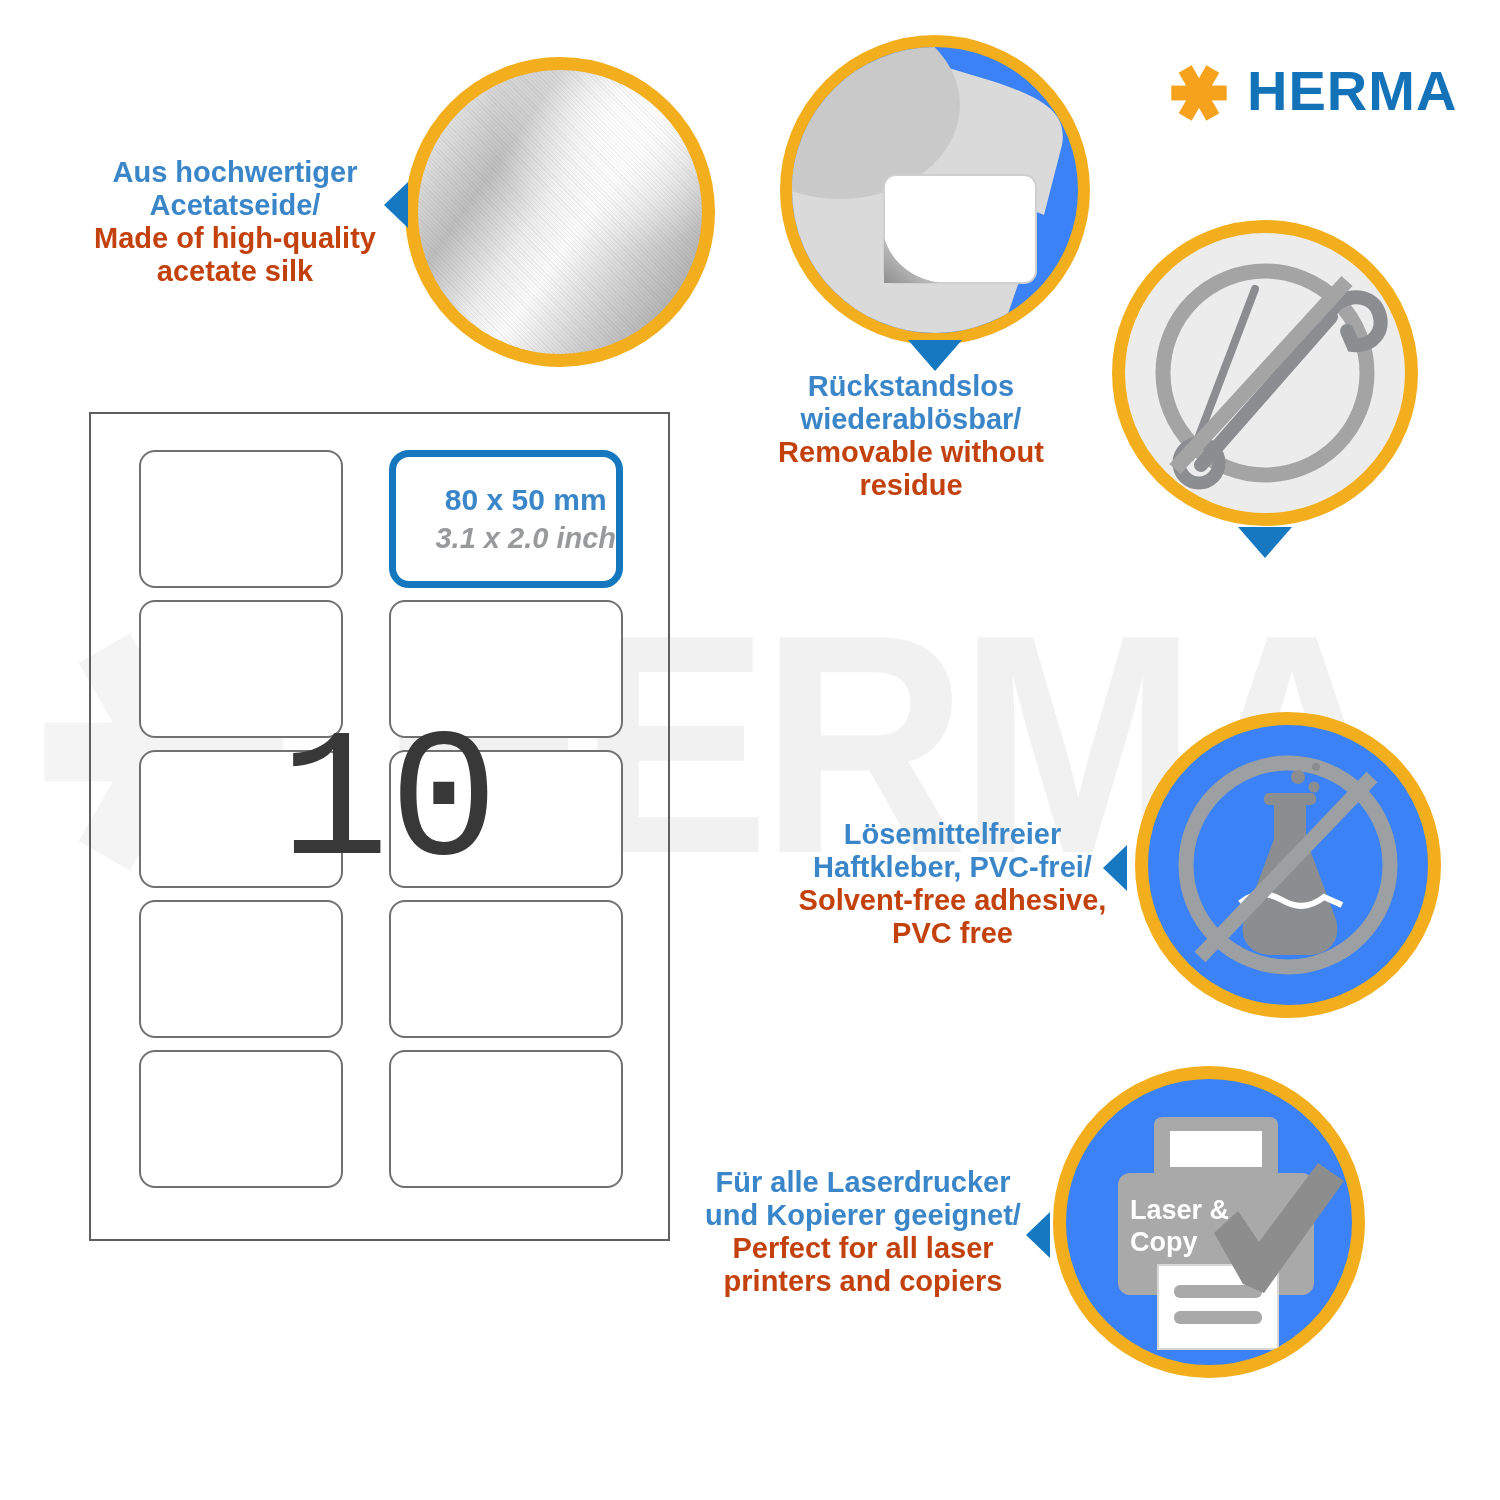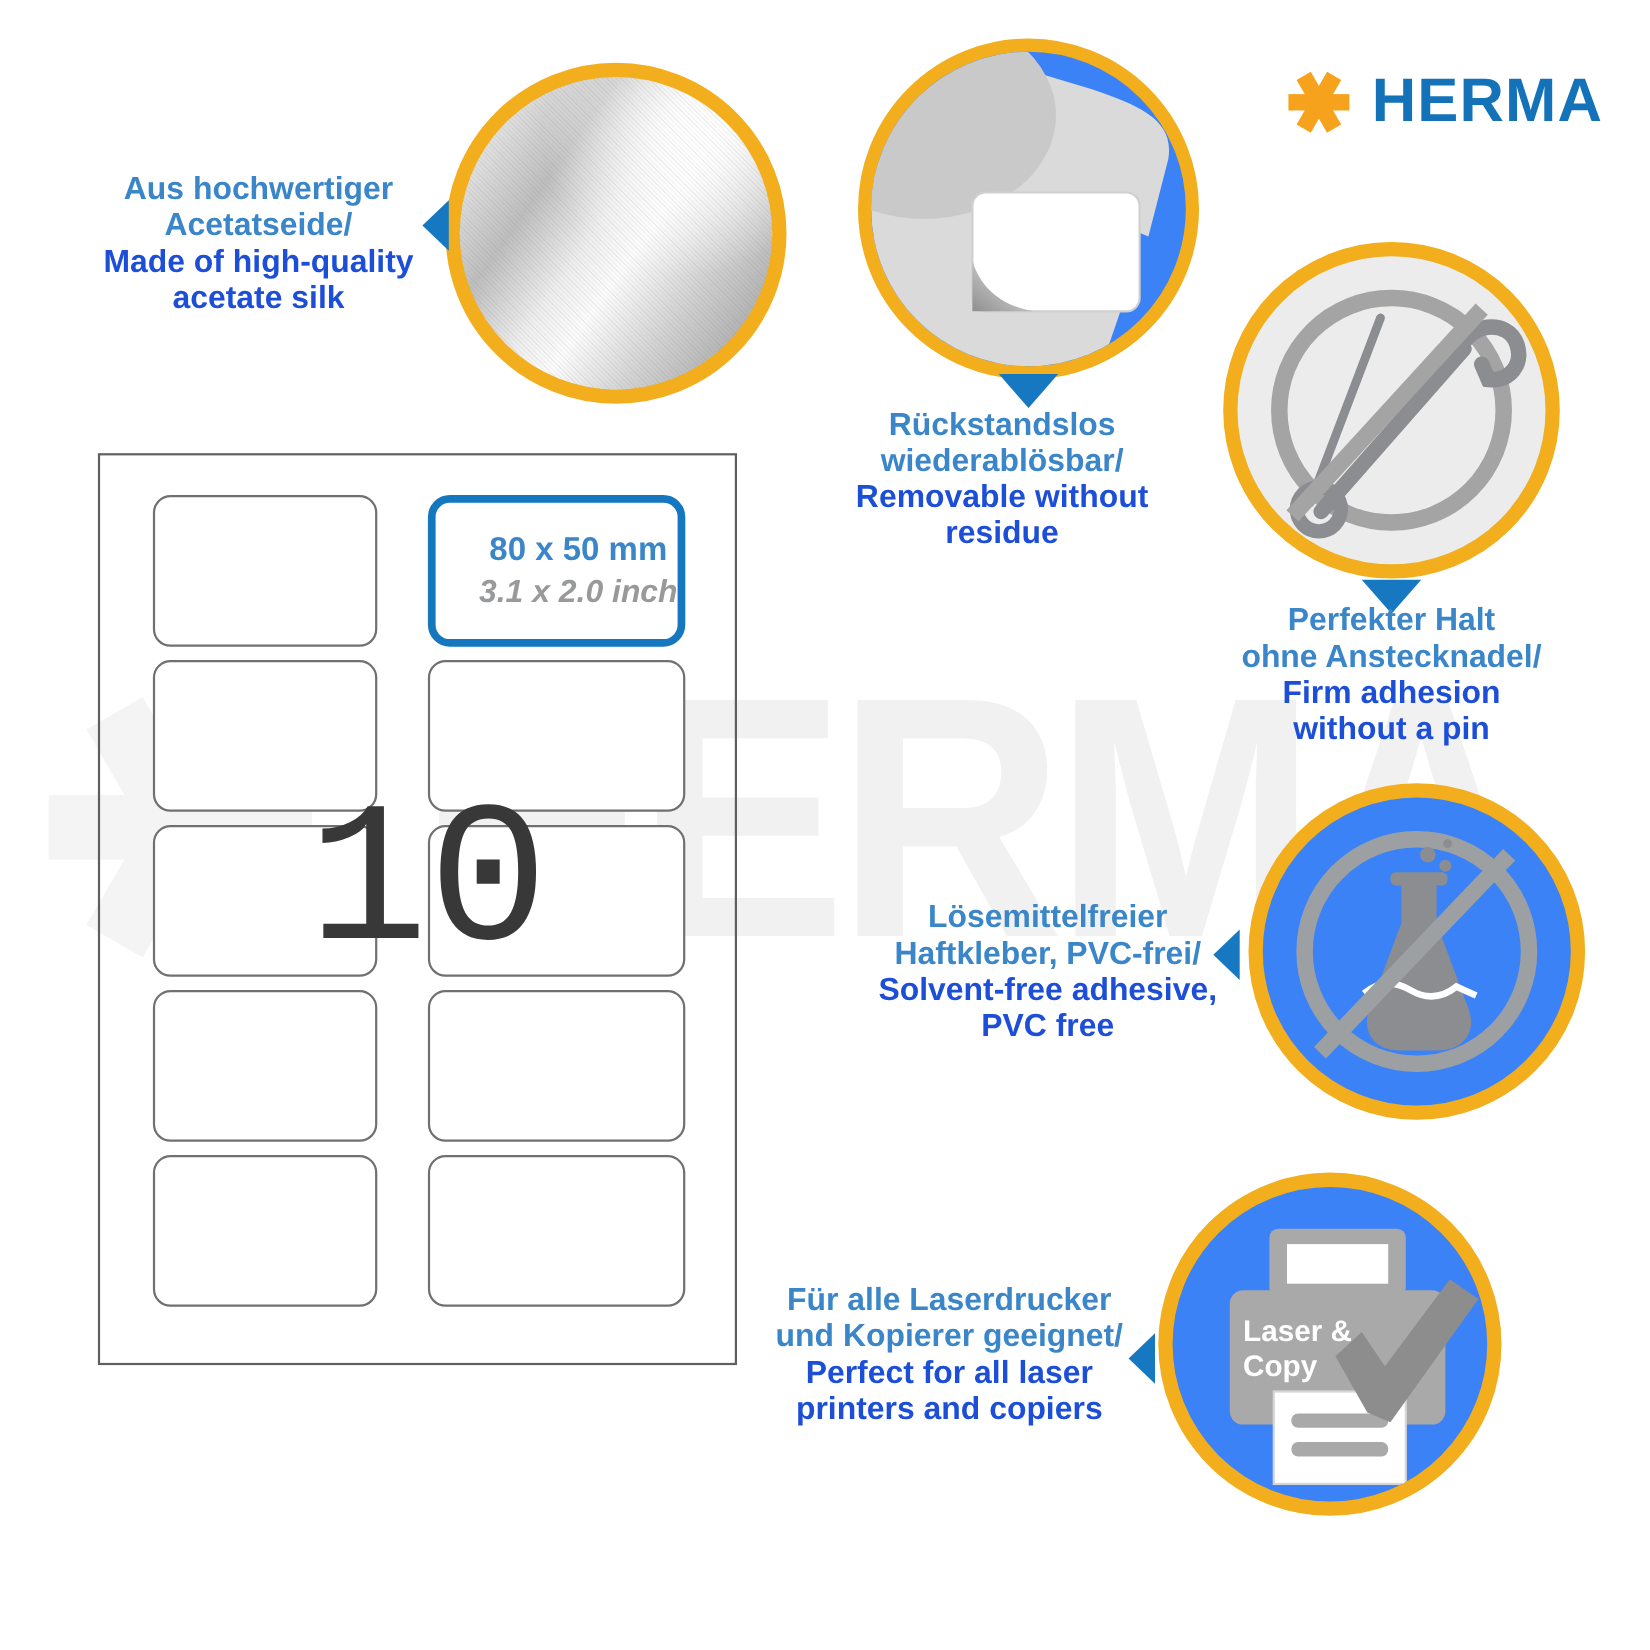--- a/index.html
+++ b/index.html
@@ -19,21 +19,21 @@
   .cell.hl{border:7px solid #1577BD;border-radius:20px;display:flex;flex-direction:column;
            align-items:center;justify-content:center;gap:5px;}
   .hl .mm{color:#3a86c8;font-size:30px;font-weight:700;white-space:nowrap;}
   .hl .inch{color:#97999b;font-size:29px;font-weight:700;white-space:nowrap;font-style:italic;}
   .count{position:absolute;left:280px;top:714px;width:200px;text-align:left;z-index:3;
          font-family:Liberation Mono, monospace;font-size:182px;line-height:1;font-weight:400;color:#383838;}
   
   .ftext{position:absolute;z-index:3;text-align:center;font-weight:700;font-size:29px;line-height:33px;}
   .ftext span{display:block;white-space:nowrap;}
   .ftext .de{color:#3a86c8;}
-  .ftext .en{color:#1d4ed8;}
+  .ftext .en{color:#c2410c;}
   .t-acetate{left:70px;top:156px;width:330px;}
   .t-removable{left:756px;top:370px;width:310px;}
   .t-pin{left:1100px;top:548px;width:330px;}
   .t-solvent{left:785px;top:818px;width:335px;}
   .t-laser{left:688px;top:1166px;width:350px;}
   
   .arr{position:absolute;width:0;height:0;z-index:3;}
   .arr-left{border-top:23px solid transparent;border-bottom:23px solid transparent;border-right:24px solid #1778C2;}
   .arr-down{border-left:27px solid transparent;border-right:27px solid transparent;border-top:31px solid #1778C2;}
   .a1{left:384px;top:182px;}
@@ -126,26 +126,20 @@
     <svg width="280" height="280" viewBox="0 0 280 280">
       <circle cx="140" cy="140" r="102" stroke="#a4a4a4" stroke-width="15" fill="none"></circle>
       <line x1="66" y1="224" x2="130" y2="56" stroke="#8b8d90" stroke-width="8" stroke-linecap="round"></line>
       <line x1="76" y1="232" x2="206" y2="84" stroke="#8b8d90" stroke-width="14" stroke-linecap="round"></line>
       <circle cx="74" cy="230" r="20" stroke="#8b8d90" stroke-width="13" fill="none"></circle>
       <path d="M202,88 C208,60 246,56 254,80 C260,98 248,114 228,112 L222,98" stroke="#8b8d90" stroke-width="14" fill="none" stroke-linecap="round"></path>
       <line x1="222" y1="48" x2="50" y2="236" stroke="#a4a4a4" stroke-width="15"></line>
     </svg>
   </div>
   <div class="arr arr-down a3"></div>
-  <div class="ftext t-pin">
-    <span class="de">Perfekter Halt</span>
-    <span class="de">ohne Anstecknadel/</span>
-    <span class="en">Firm adhesion</span>
-    <span class="en">without a pin</span>
-  </div>
 
   <div class="circle c-flask">
     <svg width="280" height="280" viewBox="0 0 280 280">
       <circle cx="140" cy="140" r="102" stroke="#9da0a2" stroke-width="15" fill="none"></circle>
       <circle cx="150" cy="52" r="7" fill="#8b8d90"></circle>
       <circle cx="166" cy="62" r="5.5" fill="#8b8d90"></circle>
       <circle cx="168" cy="42" r="4" fill="#8b8d90"></circle>
       <rect x="116" y="68" width="52" height="12" rx="5" fill="#8b8d90"></rect>
       <rect x="126" y="78" width="32" height="40" fill="#8b8d90"></rect>
       <path d="M126,114 L97,192 C89,213 102,230 124,230 L160,230 C182,230 195,213 187,192 L158,114 Z" fill="#8b8d90"></path>

